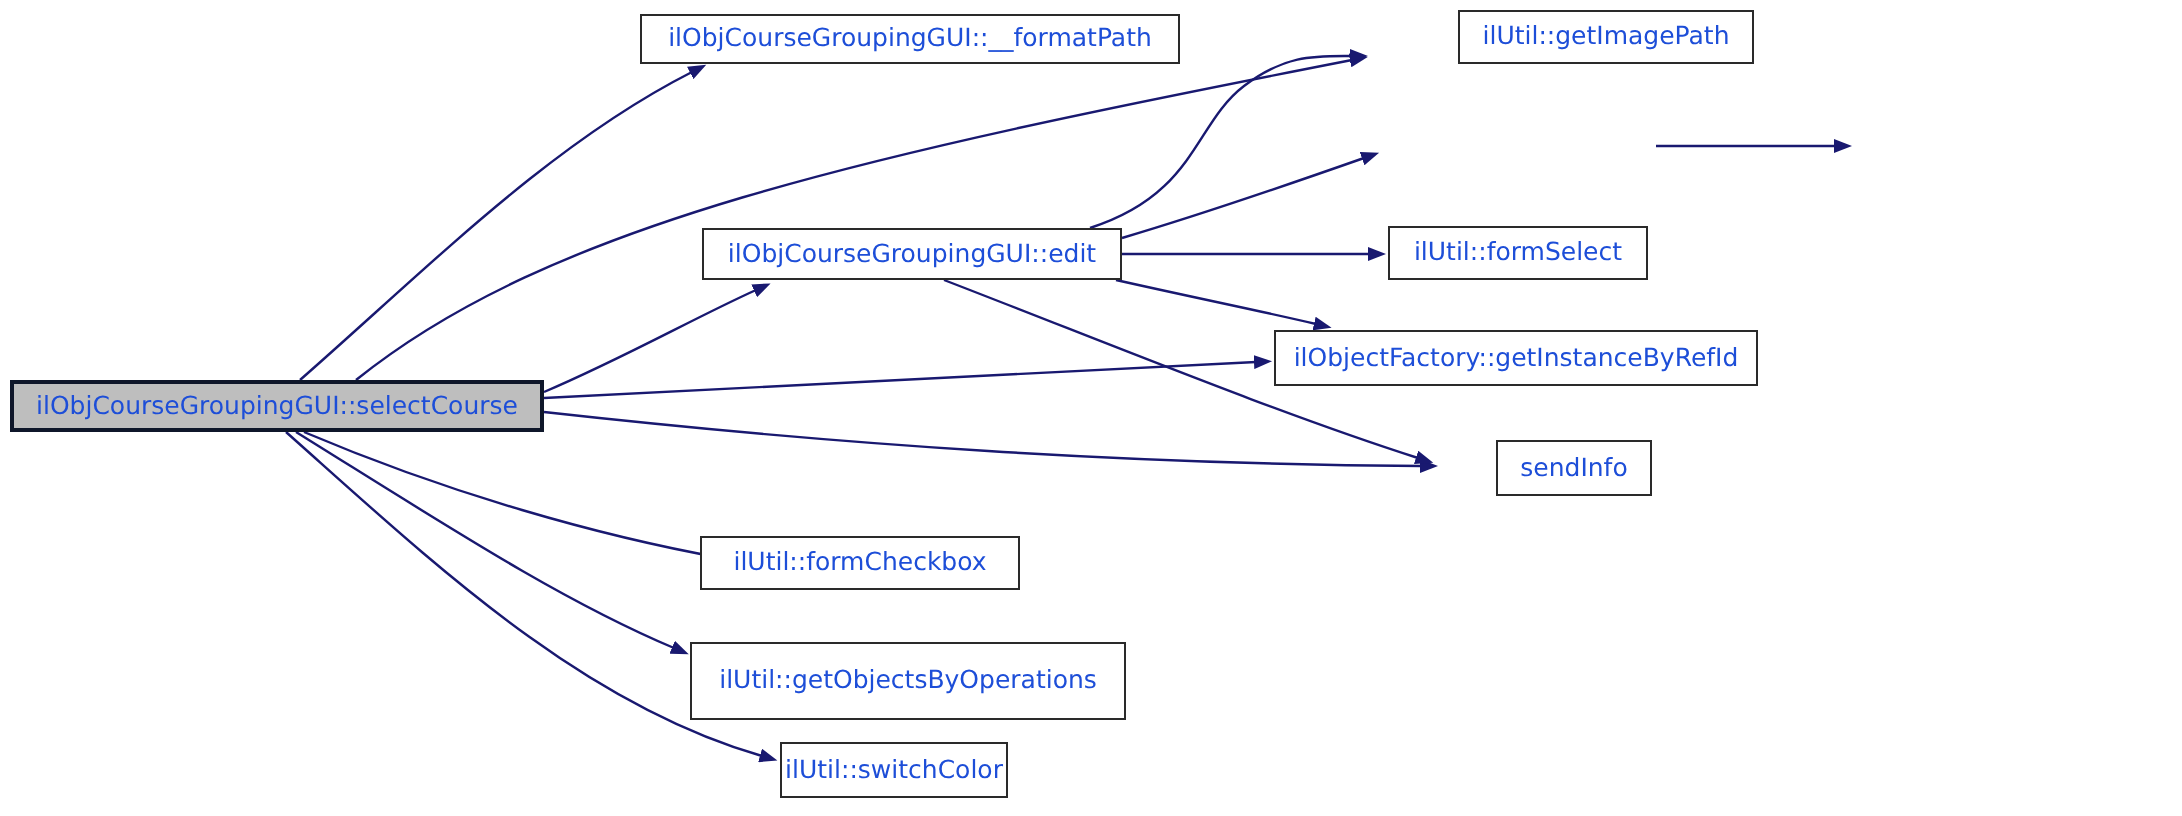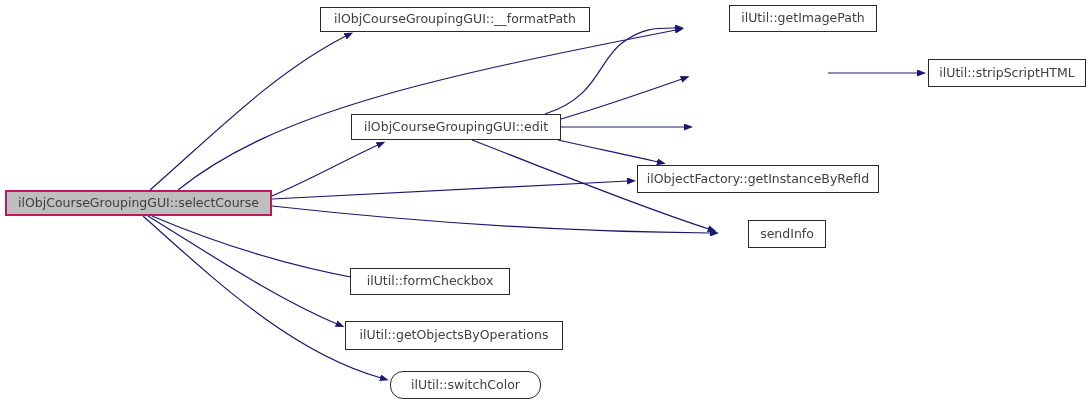--- a/index.html
+++ b/index.html
@@ -23,29 +23,29 @@
     height: 408px;
   }
   .node {
     position: absolute;
     display: flex;
     align-items: center;
     justify-content: center;
     box-sizing: border-box;
     border: 1px solid #2a2a2a;
     background: #ffffff;
-    color: #404040;
+    color: #1d4ed8;
     font-size: 12.5px;
     line-height: 1;
     white-space: nowrap;
     cursor: pointer;
   }
   .node.highlight {
     background: #bebebe;
-    border: 2px solid #be185d;
+    border: 2px solid #0f172a;
     cursor: default;
   }
 </style>
 </head>
 <body>
 
 <div id="graph">
   <svg id="edges" width="1091" height="408" viewBox="0 0 1091 408" xmlns="http://www.w3.org/2000/svg">
     <defs>
       <marker id="arrowhead" markerWidth="9.5" markerHeight="7" refX="1" refY="3.5" orient="auto" markerUnits="userSpaceOnUse">
@@ -75,31 +75,31 @@
     </div>
     <div class="node" style="left: 320px; top: 7px; width: 270px; height: 25px;">
       <span>ilObjCourseGroupingGUI::__formatPath</span>
     </div>
     <div class="node" style="left: 351px; top: 114px; width: 210px; height: 26px; text-align: right;">
       <span>ilObjCourseGroupingGUI::edit</span>
     </div>
     <div class="node" style="left: 685px; top: 5px; width: 148px; height: 27px; margin-left: 44px;">
       <span>ilUtil::getImagePath</span>
     </div>
-    <div class="node" style="left: 928px; top: 59px; width: 158px; height: 28px;">
-      <span>ilUtil::stripScriptHTML</span>
+    <div class="node" style="left: 694px; top: 113px; width: 130px; height: 27px;">
+      <span>ilUtil::formSelect</span>
     </div>
     <div class="node" style="left: 637px; top: 165px; width: 242px; height: 28px;">
       <span>ilObjectFactory::getInstanceByRefId</span>
     </div>
     <div class="node" style="left: 748px; top: 220px; width: 78px; height: 28px;">
       <span>sendInfo</span>
     </div>
     <div class="node" style="left: 350px; top: 268px; width: 160px; height: 27px;">
       <span>ilUtil::formCheckbox</span>
     </div>
-    <div class="node" style="left: 345px; top: 321px; width: 218px; height: 29px;">
+    <div class="node" style="left: 345px; top: 321px; width: 218px; height: 39px;">
       <span>ilUtil::getObjectsByOperations</span>
     </div>
-    <div class="node" style="left: 390px; top: 371px; width: 151px; height: 28px; border-radius: 13px;">
+    <div class="node" style="left: 390px; top: 371px; width: 114px; height: 28px;">
       <span>ilUtil::switchColor</span>
     </div>
   </div>
 
 </body></html>

